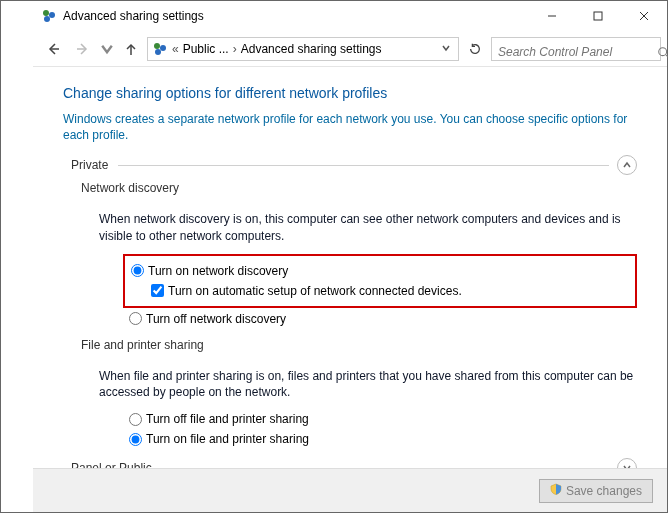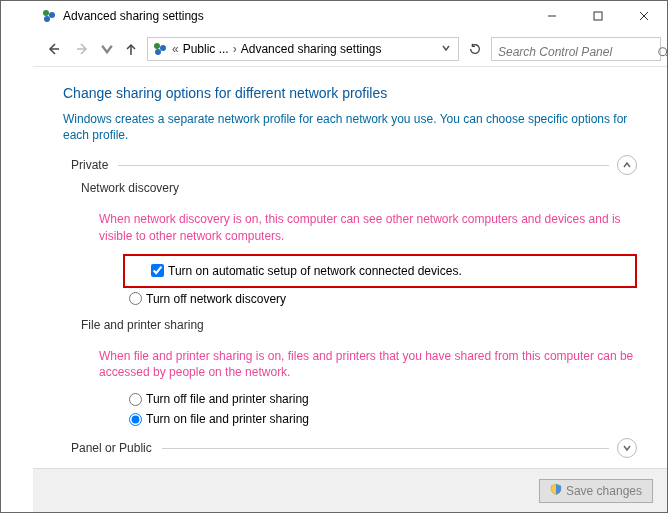--- a/index.html
+++ b/index.html
@@ -175,21 +175,21 @@
     margin: 6px 0 10px 18px;
   }
   .sub-title {
     font-size: 12px;
     margin: 0 0 6px 0;
     color: #333;
   }
   .sub-text {
     font-size: 12px;
     margin: 16px 0 10px 18px;
-    color: #ec4899;
+    color: #0f172a;
     line-height: 1.35;
   }
   .opts {
     margin-left: 48px;
   }
   .opt-row {
     display: flex;
     align-items: center;
     font-size: 12px;
     margin: 2px 0;
@@ -340,20 +340,24 @@
             <path d="M2 7 L5 3 L8 7"></path>
           </svg>
       </span>
     </div>
 
     <div class="subsection">
       <p class="sub-title">Network discovery</p>
       <p class="sub-text">When network discovery is on, this computer can see other network computers and devices and is visible to other network computers.</p>
 
       <div class="highlight-box">
+        <label class="opt-row">
+          <input type="radio" name="nd" checked="" style="">
+          <span>Turn on network discovery</span>
+        </label>
         <label class="opt-row cb-row">
           <input type="checkbox" checked="" style="">
           <span>Turn on automatic setup of network connected devices.</span>
         </label>
       </div>
       <div class="opts">
         <label class="opt-row">
           <input type="radio" name="nd" style="">
           <span>Turn off network discovery</span>
         </label>

